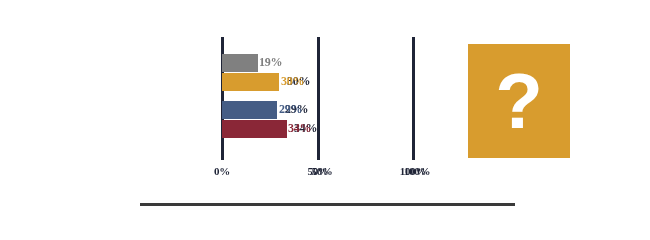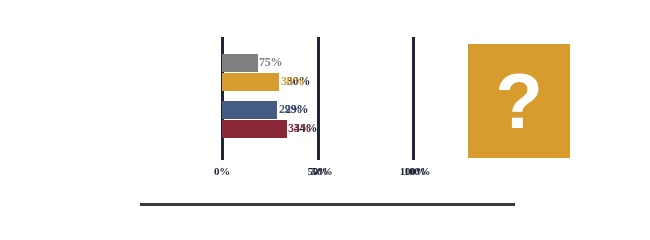--- a/index.html
+++ b/index.html
@@ -140,21 +140,21 @@
   <div id="chart">
 
     <div class="gridline g0"></div>
     <div class="gridline g50"></div>
     <div class="gridline g100"></div>
 
     <div class="bar-row r0">
 
       <div class="bar" style="width:36px;background:#808080;"></div>
       <div class="bar-value" style="left:259px;color:#808080;">
-        <span>75%</span>
+        <span>19%</span>
       </div>
     </div>
 
     <div class="bar-row r1">
 
       <div class="bar" style="width:57px;background:#d89c2e;"></div>
       <div class="bar-value" style="left:281px;color:#d89c2e;">
         <span class="ghost">30%</span>
         <span>30%</span>
       </div>

